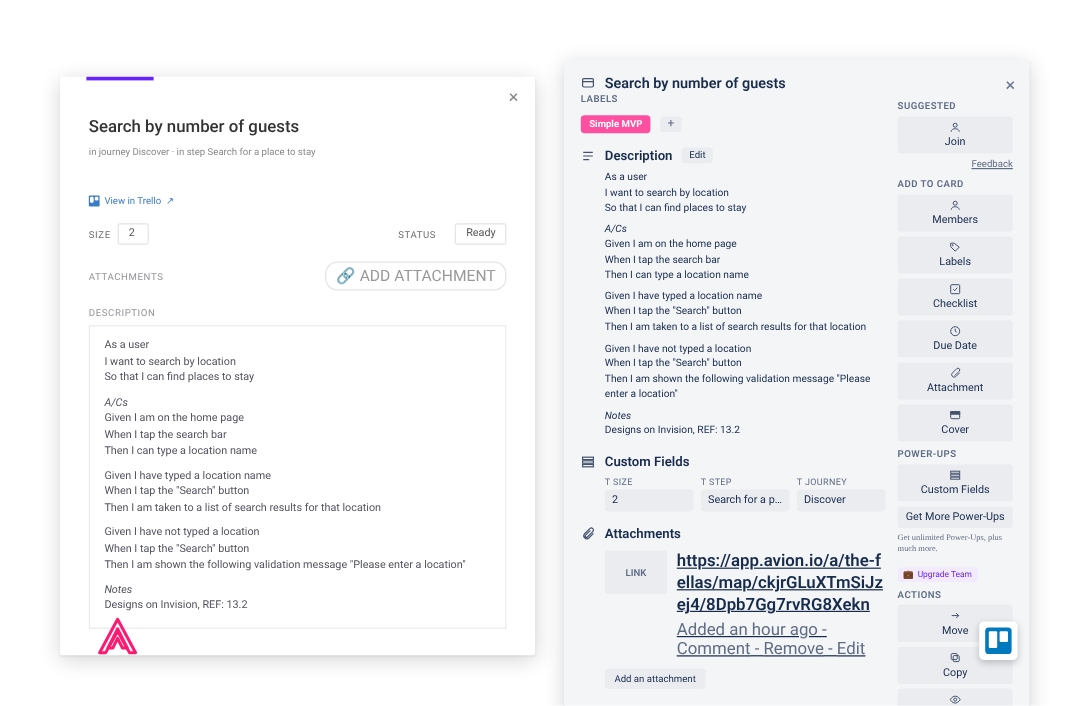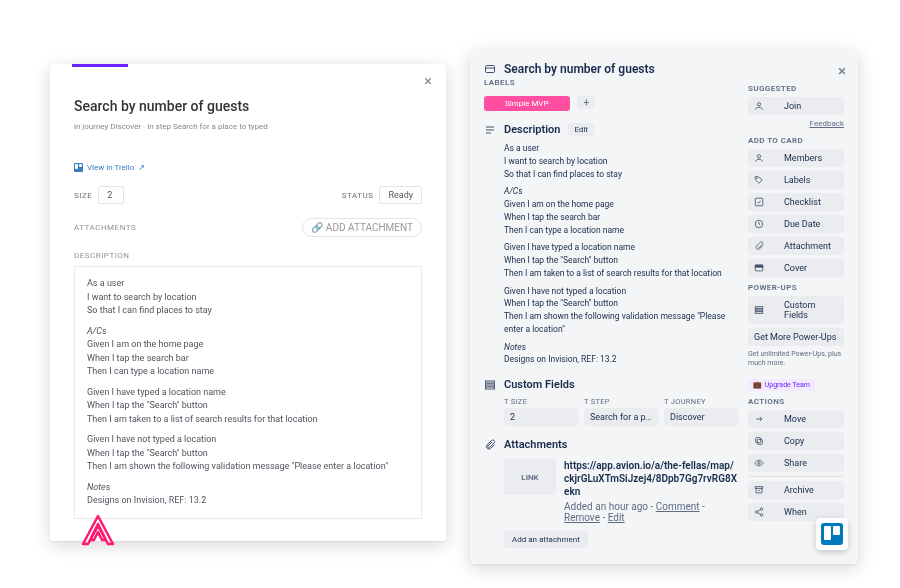--- a/index.html
+++ b/index.html
@@ -13,86 +13,86 @@
 .card-a h2 { font-size:14px; font-weight:500; color:#333; margin-top:16px; margin-bottom:8px; }
 .card-a .crumb { font-size:8px; color:#888; margin-bottom:16px; }
 .card-a .crumb a{ color:#888; text-decoration:none; }
 .card-a .trello-link { font-size:8px; color:#3a7cc6; margin-bottom:14px; display:flex; align-items:center; gap:4px;margin-top:32px;}
 .card-a .trello-link .ico{ width:9px; height:9px; background:#3a7cc6; border-radius:1px; display:inline-block; position:relative;}
 .card-a .trello-link .ico::before{content:"";position:absolute;left:1px;top:1px;width:3px;height:5px;background:#fff;border-radius:1px;}
 .card-a .trello-link .ico::after{content:"";position:absolute;right:1px;top:1px;width:3px;height:3px;background:#fff;border-radius:1px;}
 .card-a .row { display:flex; justify-content:space-between; align-items:center; font-size:8px; color:#6e6e6e; margin-bottom:14px; }
 .card-a .row .lbl{ letter-spacing:.5px; }
 .card-a .row .val{ border:1px solid #e4e4e7; padding:3px 8px; border-radius:2px; min-width:26px; color:#555; font-size:9px; background:#fff; }
-.card-a .row .status{ display:flex; align-items:center; gap:6px;}
+.card-a .row .status{ display:flex; align-items:center; gap:16px;}
 .card-a .attach-bar{ display:flex; justify-content:space-between; align-items:center; margin-bottom:14px; }
 .card-a .attach-bar .tag{ font-size:8px; color:#939399; letter-spacing:.5px;}
-.card-a .attach-bar .btn{ font-size:10px; color:#999; border:1px solid #e4e4e7; border-radius:10px; padding:3px 8px; }
+.card-a .attach-bar .btn{ font-size:13px; color:#999; border:1px solid #e4e4e7; border-radius:10px; padding:3px 8px; }
 .card-a .sec-lbl{ font-size:8px; color:#939399; letter-spacing:.5px; margin-bottom:6px; }
 .card-a .desc { border:1px solid #eaeaee; padding:10px 12px; font-size:9px; line-height:1.5; color:#535360; }
 .card-a .desc p{ margin-bottom:7px; }
 .card-a .desc p:last-child{margin-bottom:0;}
 .card-a .desc em{ font-style:italic; }
 
 
 .card-b { position:absolute; left:470px; top:50px; width:388px; background:#f4f5f7; box-shadow: 0 4px 18px rgba(0,0,0,.16), 0 1px 2px rgba(0,0,0,.06); border-radius:3px; padding:12px 14px 16px; }
 .card-b .close { position:absolute; right:12px; top:12px; color:#6b778c; font-size:15px;}
 .card-b .hdr{ display:flex; gap:8px; align-items:flex-start; margin-bottom:2px;}
 .card-b .hdr svg, .card-b .sec svg{ flex:none; margin-top:1px;}
 .card-b h2{ font-size:12px; font-weight:600; color:#172b4d; }
 .card-b .inlist{ font-size:9px; color:#5e6c84; margin-left:20px; margin-bottom:10px;}
 .card-b .inlist u{ color:#5e6c84;}
 .card-b .cols{ display:flex; gap:10px;}
 .card-b .main{ flex:1; min-width:0;}
 .card-b .side{ width:96px; flex:none;}
 .card-b .lab{ font-size:8px; font-weight:600; letter-spacing:.4px; color:#5e6c84; margin-bottom:4px;}
-.card-b .label-chip{ display:inline-block; background:#ff4fa1; color:#fff; font-size:8px; font-weight:400; padding:3px 21px; border-radius:3px; margin-right:4px;}
+.card-b .label-chip{ display:inline-block; background:#ff4fa1; color:#fff; font-size:8px; font-weight:700; padding:3px 7px; border-radius:3px; margin-right:4px;}
 .card-b .plus-chip{ display:inline-block; background:#eaecf0; color:#5e6c84; font-size:10px; padding:1px 6px; border-radius:3px;}
 .card-b .sec{ margin-top:12px; display:flex; gap:8px; align-items:center;}
 .card-b .sec h3{ font-size:11px; font-weight:600; color:#172b4d;}
 .card-b .sec .edit{ font-size:8px; background:#eaecf0; color:#172b4d; padding:2px 6px; border-radius:3px;}
 .card-b .desc{ margin-left:20px; margin-top:6px; font-size:8.5px; line-height:1.5; color:#172b4d;}
 .card-b .desc p{ margin-bottom:5px;}
 .card-b .desc em{ font-style:italic;}
 .card-b .cf-row{ margin-left:20px; margin-top:6px; display:flex; gap:6px;}
 .card-b .cf-col{ flex:1; min-width:0;}
 .card-b .cf-col .cf-label{ font-size:7.5px; color:#5e6c84; letter-spacing:.3px; margin-bottom:2px; display:flex; align-items:center; gap:2px;}
 .card-b .cf-col .cf-val{ background:#eaecf0; padding:4px 6px; border-radius:3px; font-size:9px; color:#172b4d; white-space:nowrap; overflow:hidden; text-overflow:ellipsis;}
 .card-b .att{ margin-left:20px; margin-top:8px; display:flex; gap:8px; align-items:flex-start;}
 .card-b .att .thumb{ width:52px; height:36px; background:#eaecf0; display:flex; align-items:center; justify-content:center; font-size:8px; font-weight:600; color:#5e6c84; border-radius:2px;}
-.card-b .att .meta{ flex:1; font-size:10px; color:#172b4d;}
+.card-b .att .meta{ flex:1; font-size:14px; color:#172b4d;text-decoration:underline;}
 .card-b .att .meta .url{ font-weight:600; word-break:break-all; line-height:1.3;}
 .card-b .att .meta .sub{ color:#5e6c84; margin-top:3px;}
 .card-b .att .meta .sub u{ color:#5e6c84;}
 .card-b .addatt{ margin-left:20px; margin-top:8px; font-size:8px; background:#eaecf0; padding:4px 8px; border-radius:3px; display:inline-block; color:#172b4d;}
-.side-btn{ display:flex; align-items:center; gap:20px; background:#eaecf0; color:#172b4d; font-size:9px; padding:4px 6px; border-radius:3px; margin-bottom:4px;}
+.side-btn{ display:flex; align-items:center; gap:3px; background:#eaecf0; color:#172b4d; font-size:9px; padding:4px 6px; border-radius:3px; margin-bottom:4px;flex-direction:column;}
 .side-btn svg{ flex:none; }
 .side .fb{ font-size:8px; color:#5e6c84; text-align:right; text-decoration:underline; margin:2px 0 8px;}
 .side .head{ font-size:8px; font-weight:600; letter-spacing:.4px; color:#5e6c84; margin:6px 0 4px;}
-.side .promo{ font-size:7px; color:#5e6c84; line-height:1.3; margin:4px 0;}
+.side .promo{ font-size:7px; color:#5e6c84; line-height:1.3; margin:4px 0;font-family:Liberation Serif, serif;}
 .side .upg{ font-size:7px; background:#f3eaff; color:#6a21ff; padding:2px 5px; border-radius:3px; display:inline-flex; align-items:center; gap:3px;}
 
 
 .logo-a{ position:absolute; left:80px; bottom:42px; }
 .logo-b{ position:absolute; right:52px; bottom:38px; width:32px; height:32px; background:#fff; border-radius:4px; display:flex; align-items:center; justify-content:center; box-shadow:0 2px 6px rgba(0,0,0,.2);}
 .logo-b .t{ width:22px; height:22px; background:#0079bf; border-radius:3px; position:relative;}
 .logo-b .t::before{content:"";position:absolute;left:3px;top:3px;width:7px;height:14px;background:#fff;border-radius:1px;}
 .logo-b .t::after{content:"";position:absolute;right:3px;top:3px;width:7px;height:9px;background:#fff;border-radius:1px;}
 </style>
 </head>
 <body>
 
 <div class="stage">
 
   <div class="card-a">
     <div class="accent"></div>
     <span class="close">×</span>
     <h2>Search by number of guests</h2>
     <div class="crumb">
-      <span>in journey </span><a>Discover</a><span> · in step </span><a>Search for a place to typed</a>
+      <span>in journey </span><a>Discover</a><span> · in step </span><a>Search for a place to stay</a>
     </div>
     <div class="trello-link">
       <span class="ico"></span>
       <span>View in Trello</span>
         <span> ↗</span>
     </div>
     <div class="row">
       <div style="display:flex;align-items:center;gap:6px;">
         <span class="lbl">SIZE</span>
         <span class="val">2</span>

